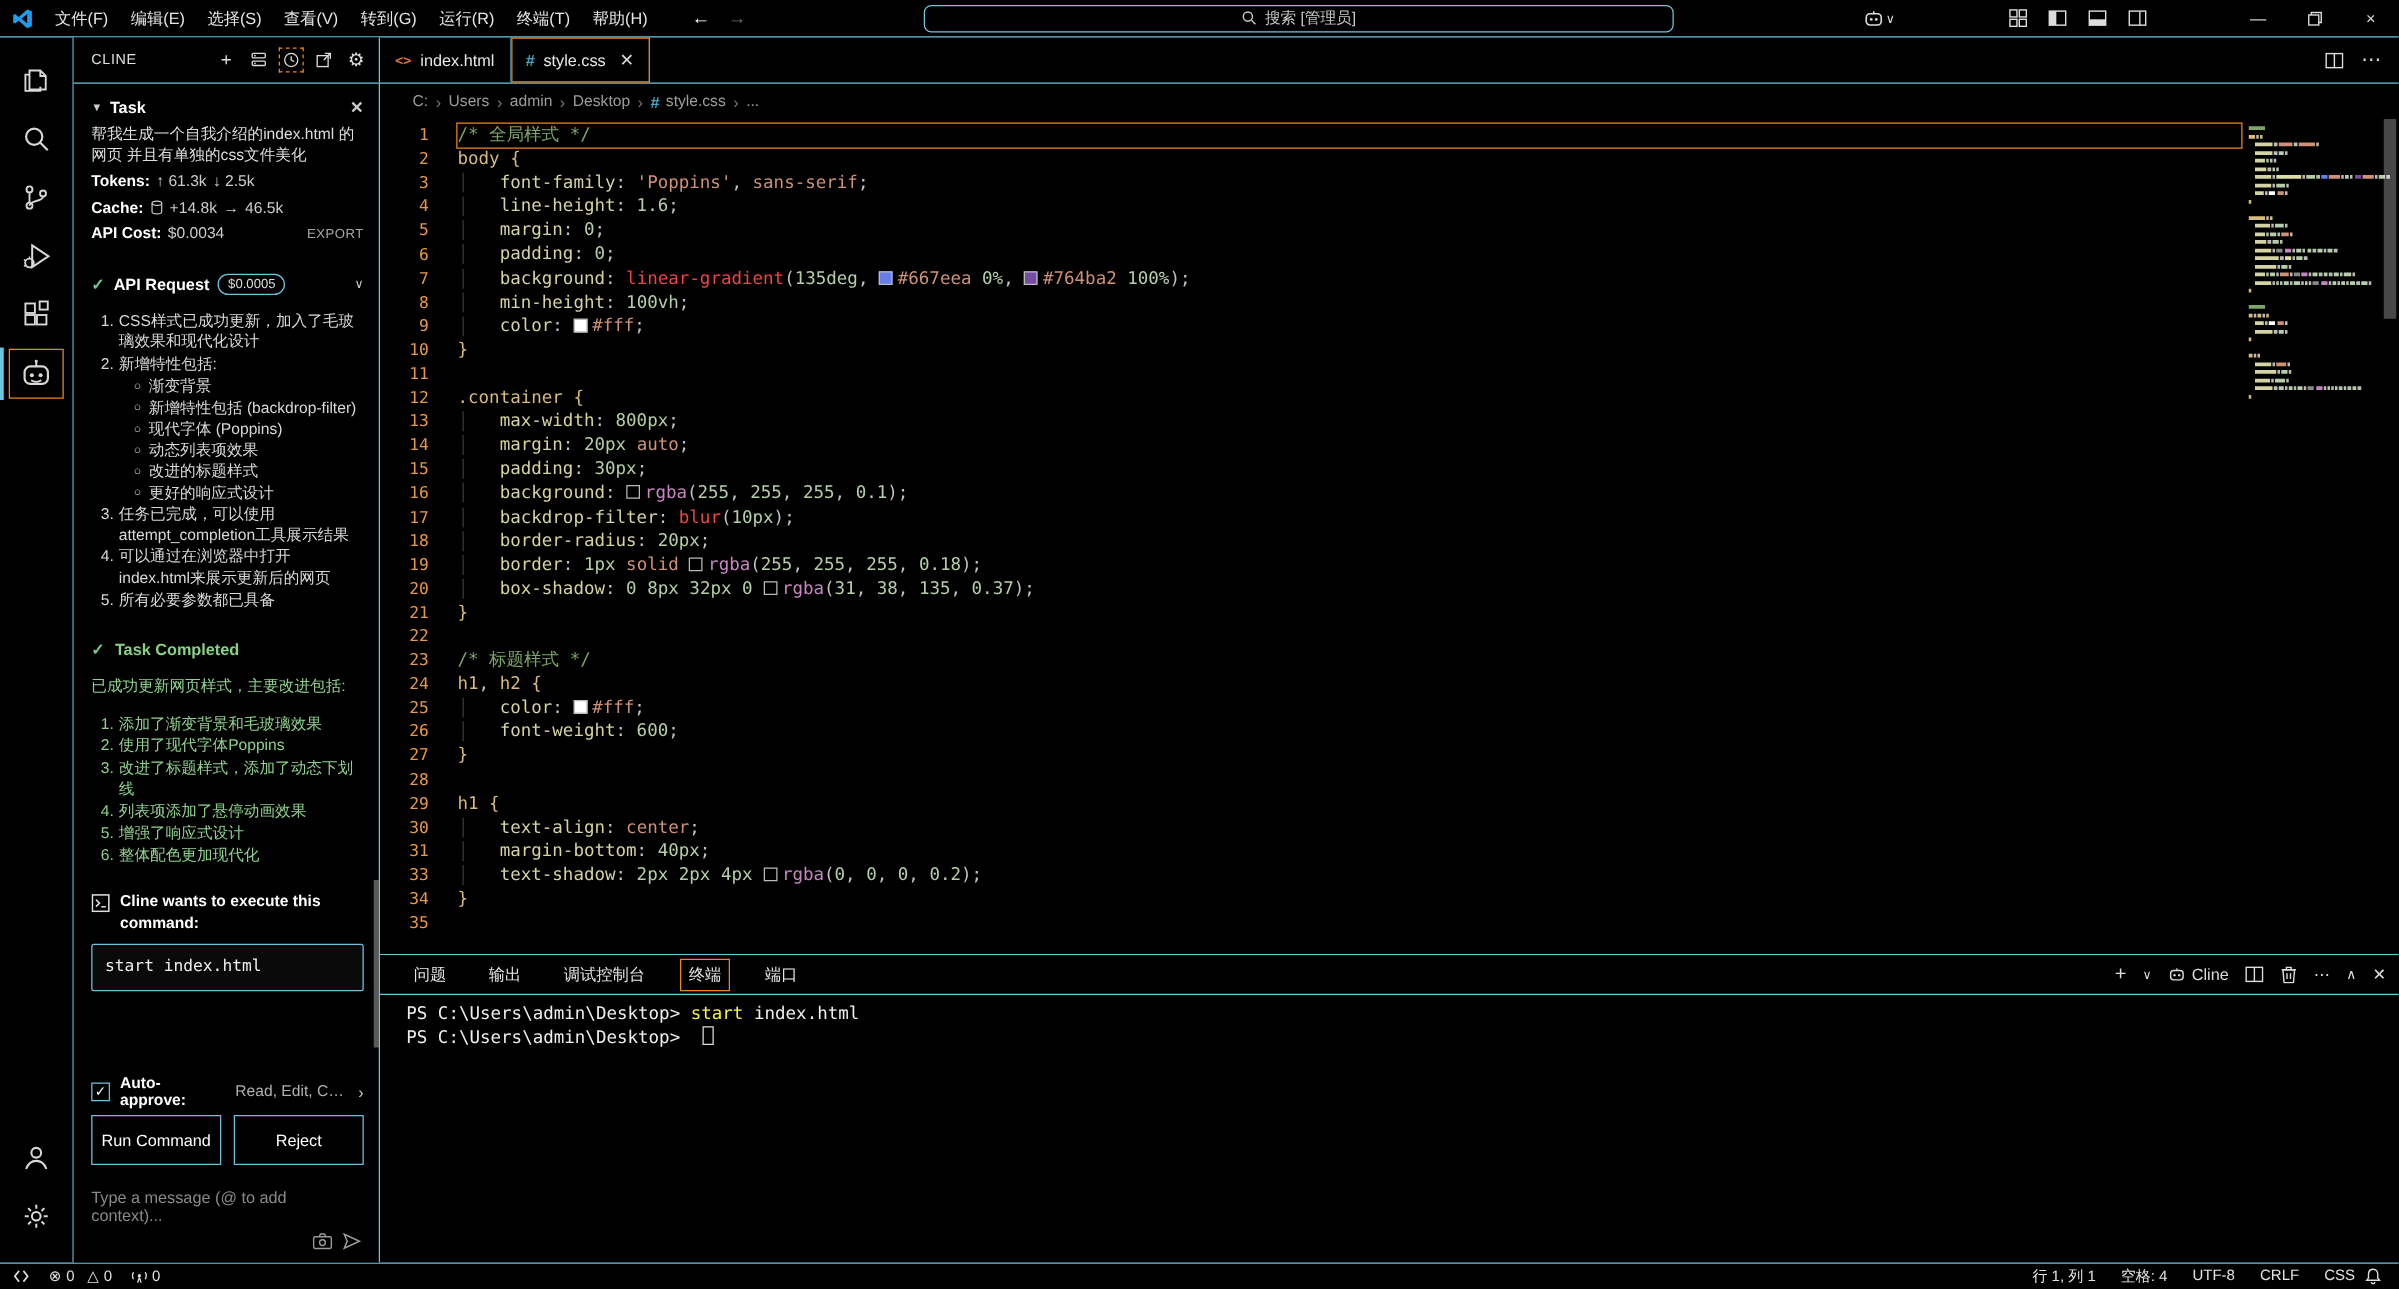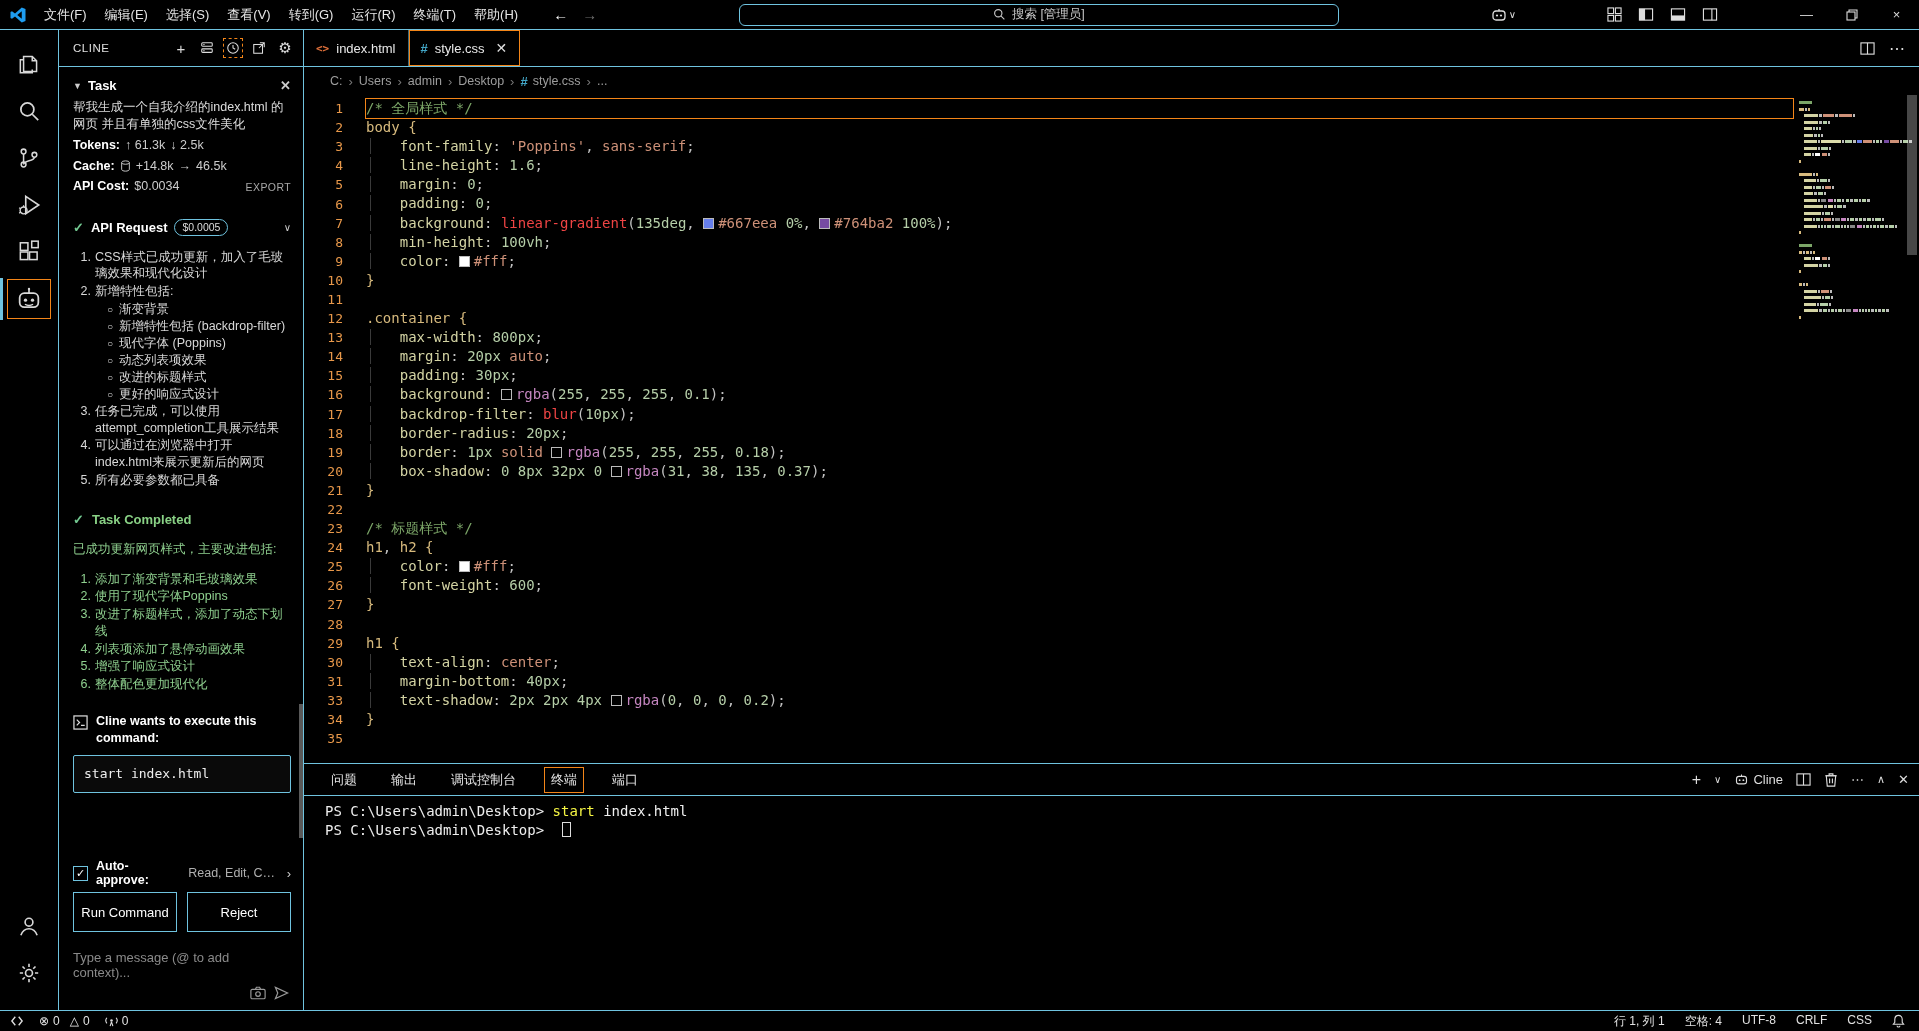--- a/index.html
+++ b/index.html
@@ -127,21 +127,21 @@
   .panel-actions{margin-left:auto;display:flex;align-items:center;gap:13px;color:#ddd;font-size:13px}
   .pa{display:flex;align-items:center;gap:4px}
   .terminal{flex:1;padding:6px 0 0 21px;font-family:var(--mono);font-size:14px;line-height:19px;color:#eee}
   .tcmd{color:#F5F543}
   .tcursor{display:inline-block;width:9px;height:15px;border:1px solid #ddd;vertical-align:-2px;margin-left:9px}
 
   
   .statusbar{height:21px;flex:none;border-top:1px solid var(--bd);display:flex;align-items:center;font-size:12px;color:#e2e2e2;background:#000}
   .sb-left{display:flex;align-items:center;gap:15px;padding-left:10px}
   .sb-group{display:flex;align-items:center;gap:4px}
-  .sb-right{margin-left:auto;display:flex;align-items:center;gap:20px;padding-right:14px}
+  .sb-right{margin-left:auto;display:flex;align-items:center;gap:8px;padding-right:14px}
   .sb-item{white-space:nowrap}
   svg{display:block}
 </style>
 </head>
 <body>
 
 <div class="app">
 
   <div class="titlebar">
     <svg class="vslogo" viewBox="0 0 24 24">

